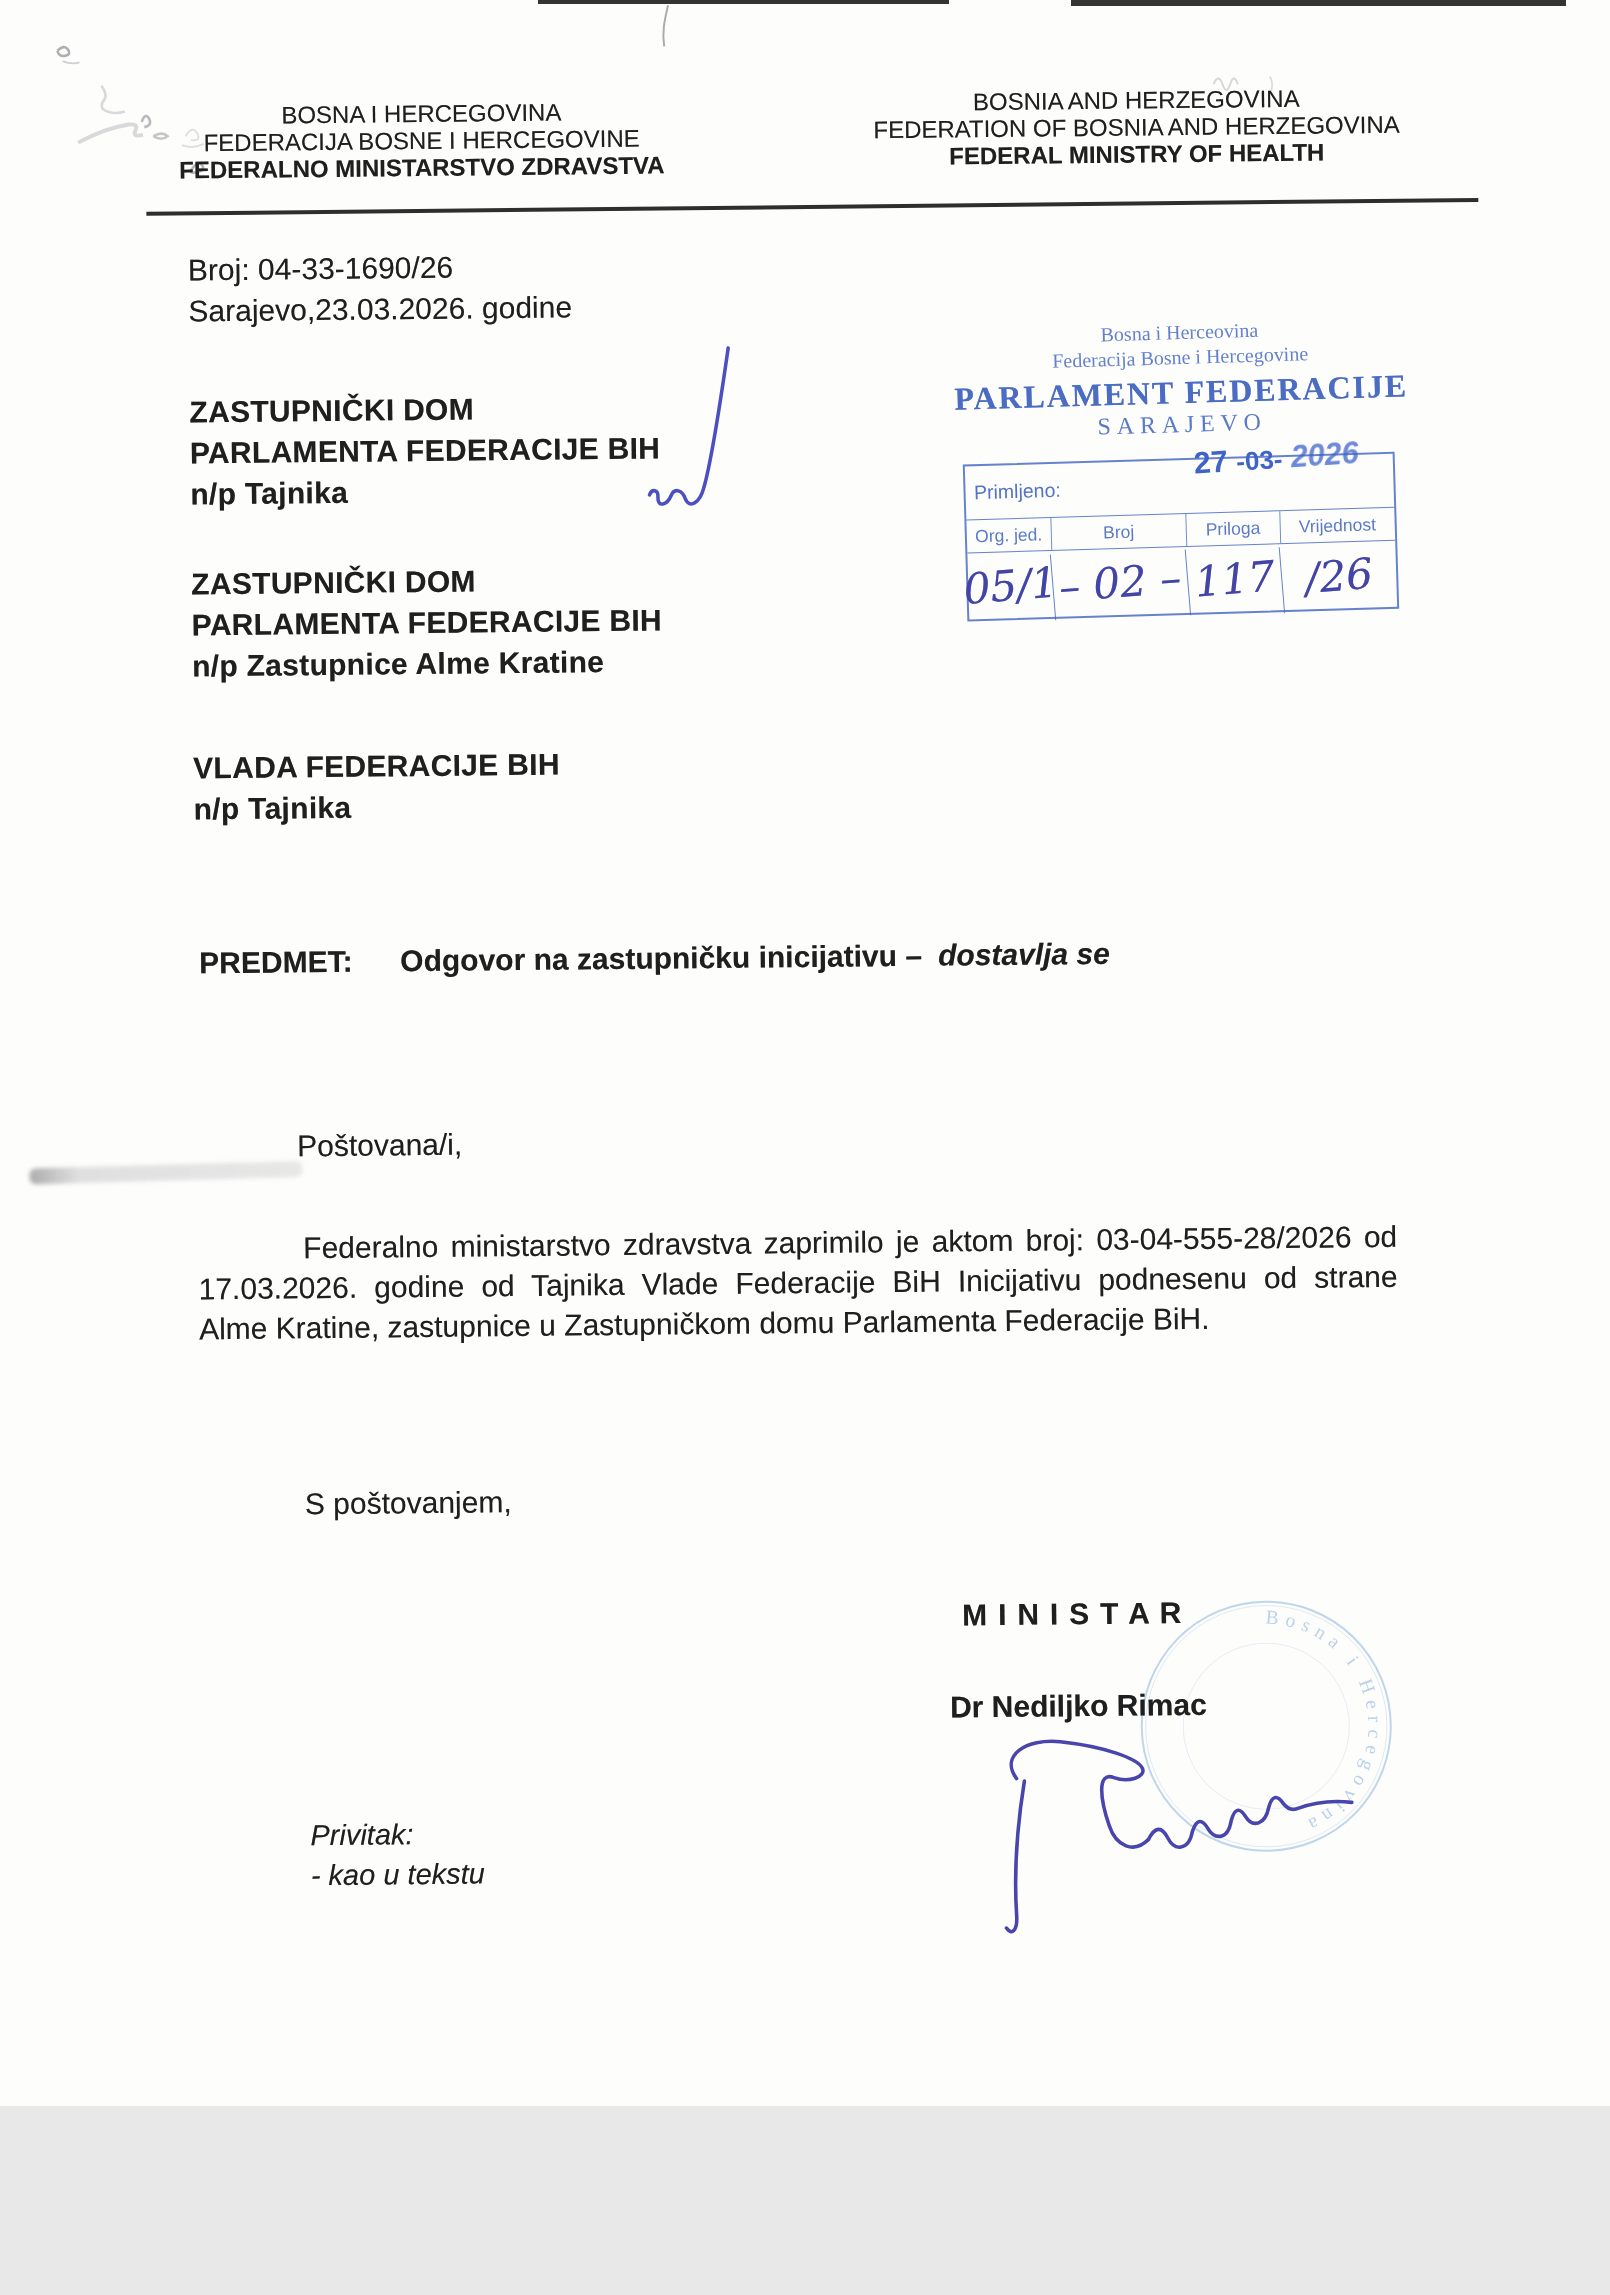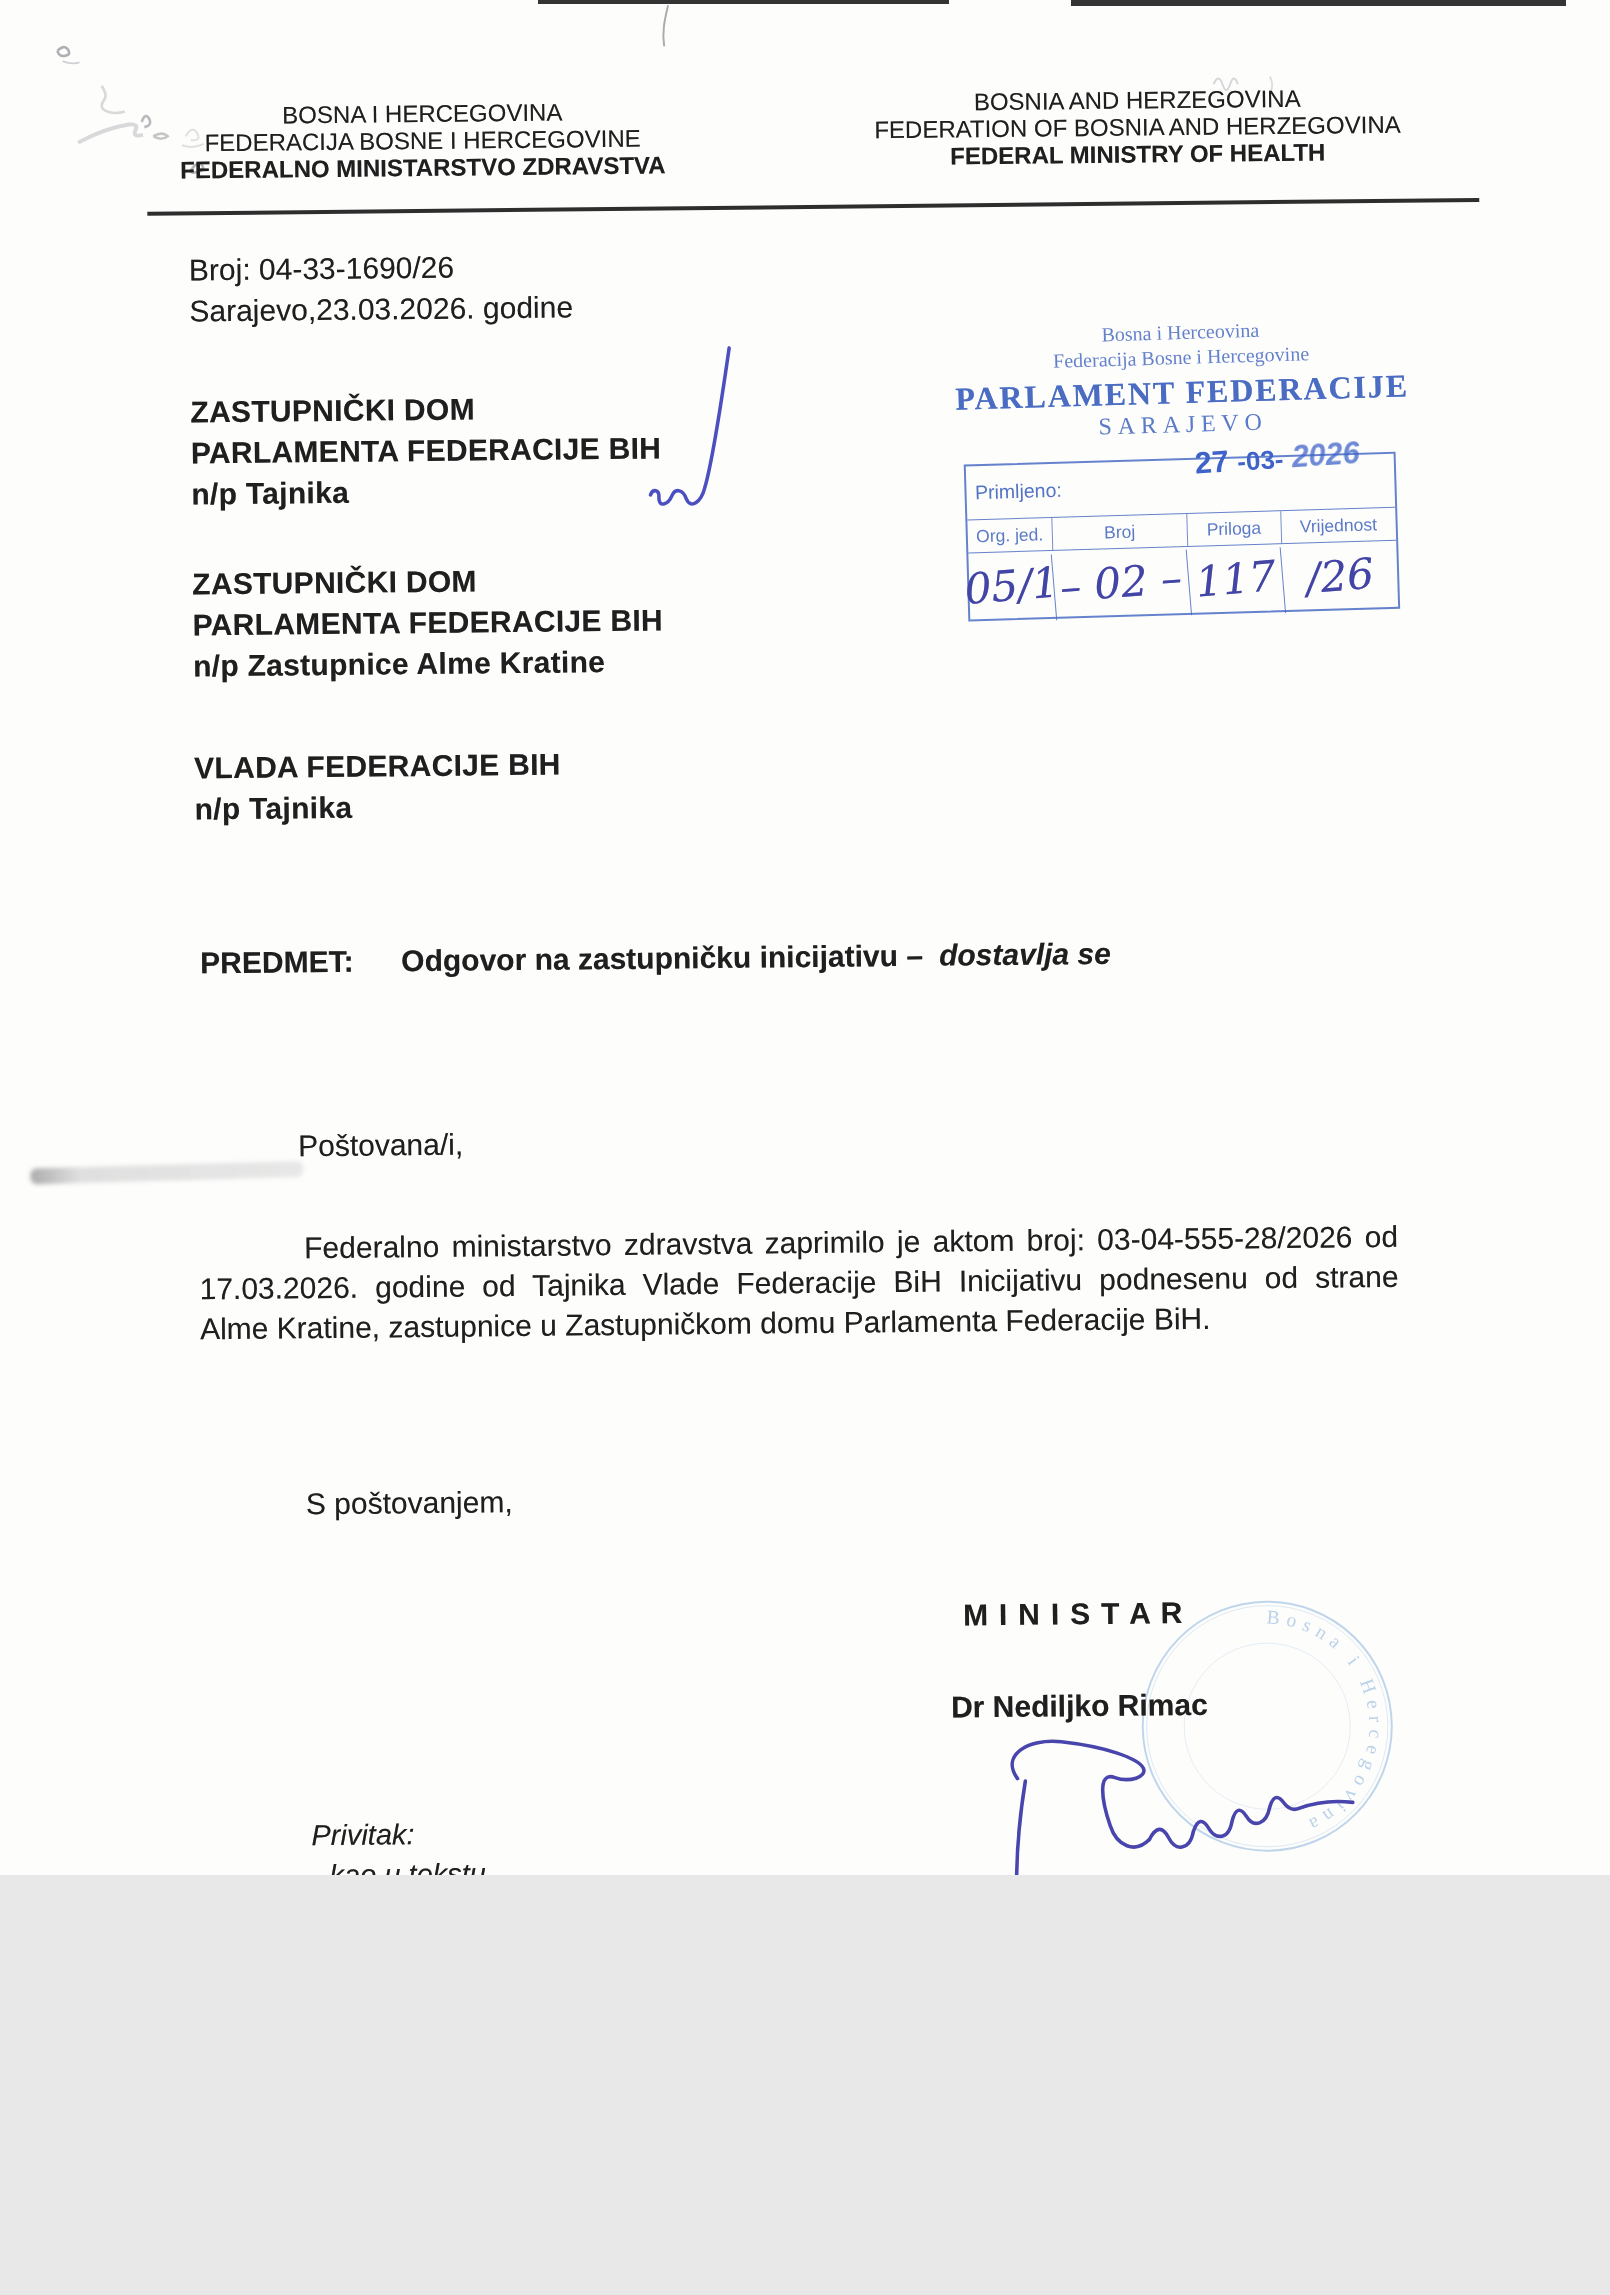--- a/index.html
+++ b/index.html
@@ -1,18 +1,18 @@
 <!DOCTYPE html>
 <html style="font-size:10.4px"><head>
 <meta charset="utf-8">
 <style>
   html,body{margin:0;padding:0;background:#e8e8e8;}
   #page{
     position:relative;
-    width:1611px;height:1875px;
+    width:1611px;height:2106px;
     background:#fdfdfc;
     overflow:hidden;
     font-family:"Liberation Sans",sans-serif;
     color:#1f1f1f;
   }
   .abs{position:absolute;}
   .skew{position:absolute;inset:0;transform:rotate(-0.6deg);transform-origin:50% 40%;}
   .typed{font-family:"Liberation Sans",sans-serif;color:#1f1f1f;text-shadow:0 0 0.6px rgba(25,25,25,.45);}
   .hdr{font-size:24px;line-height:27px;text-align:center;}
   .hdr .b{font-weight:700;}

